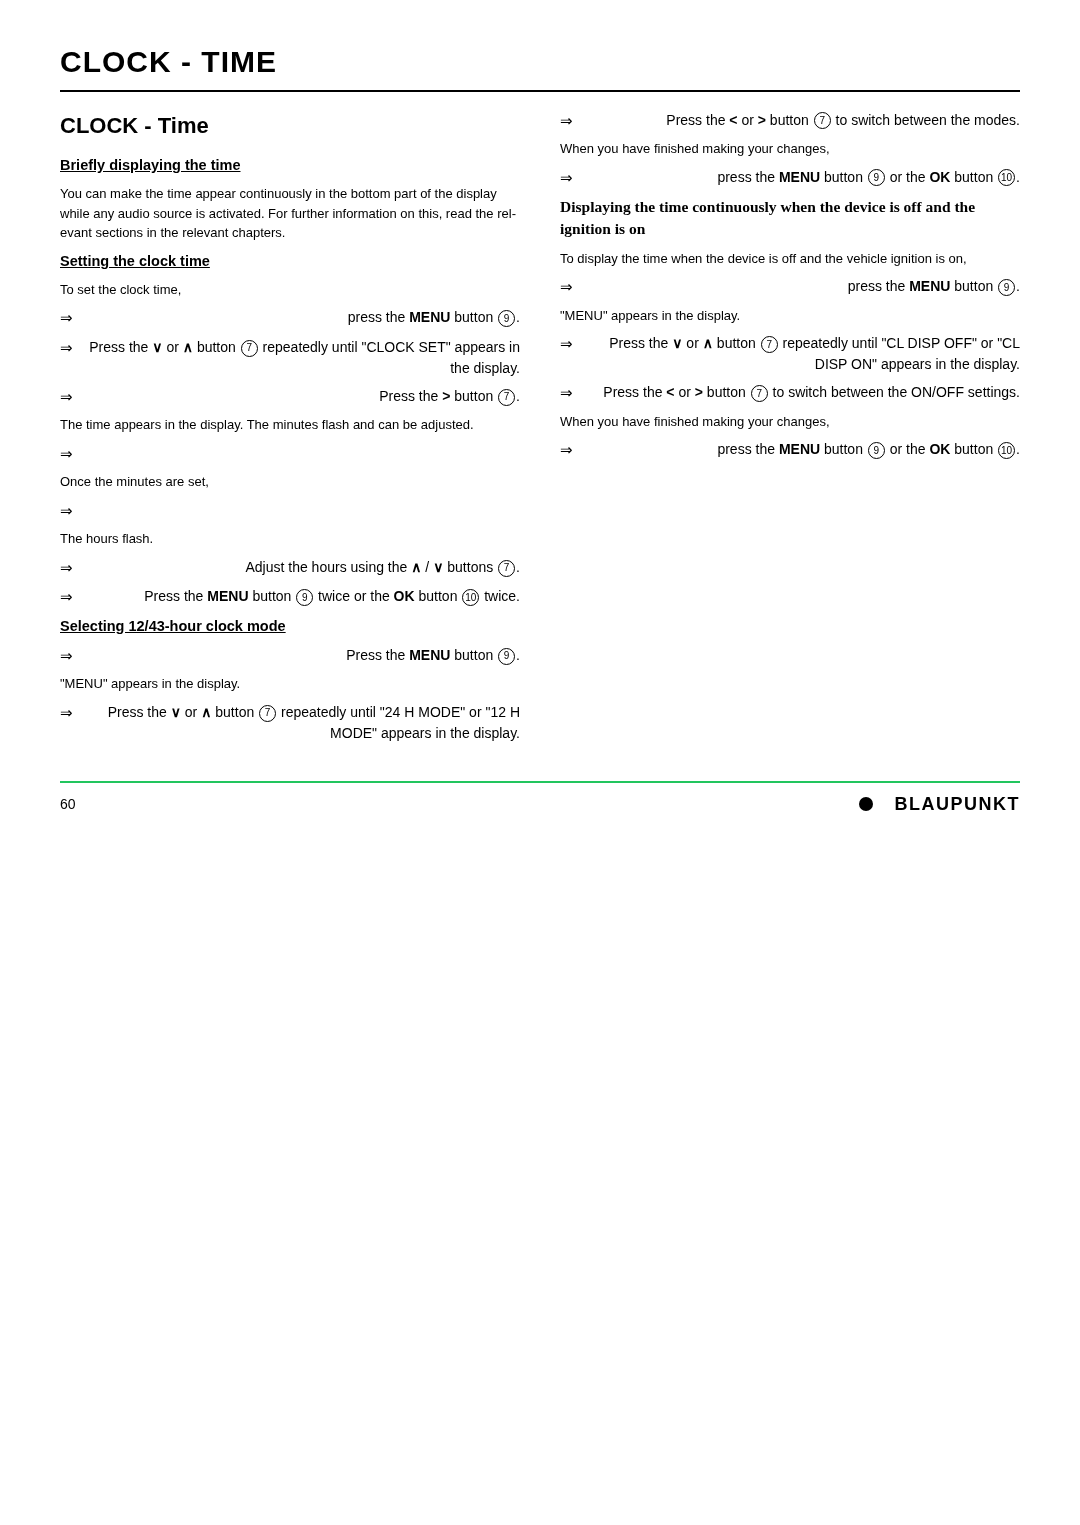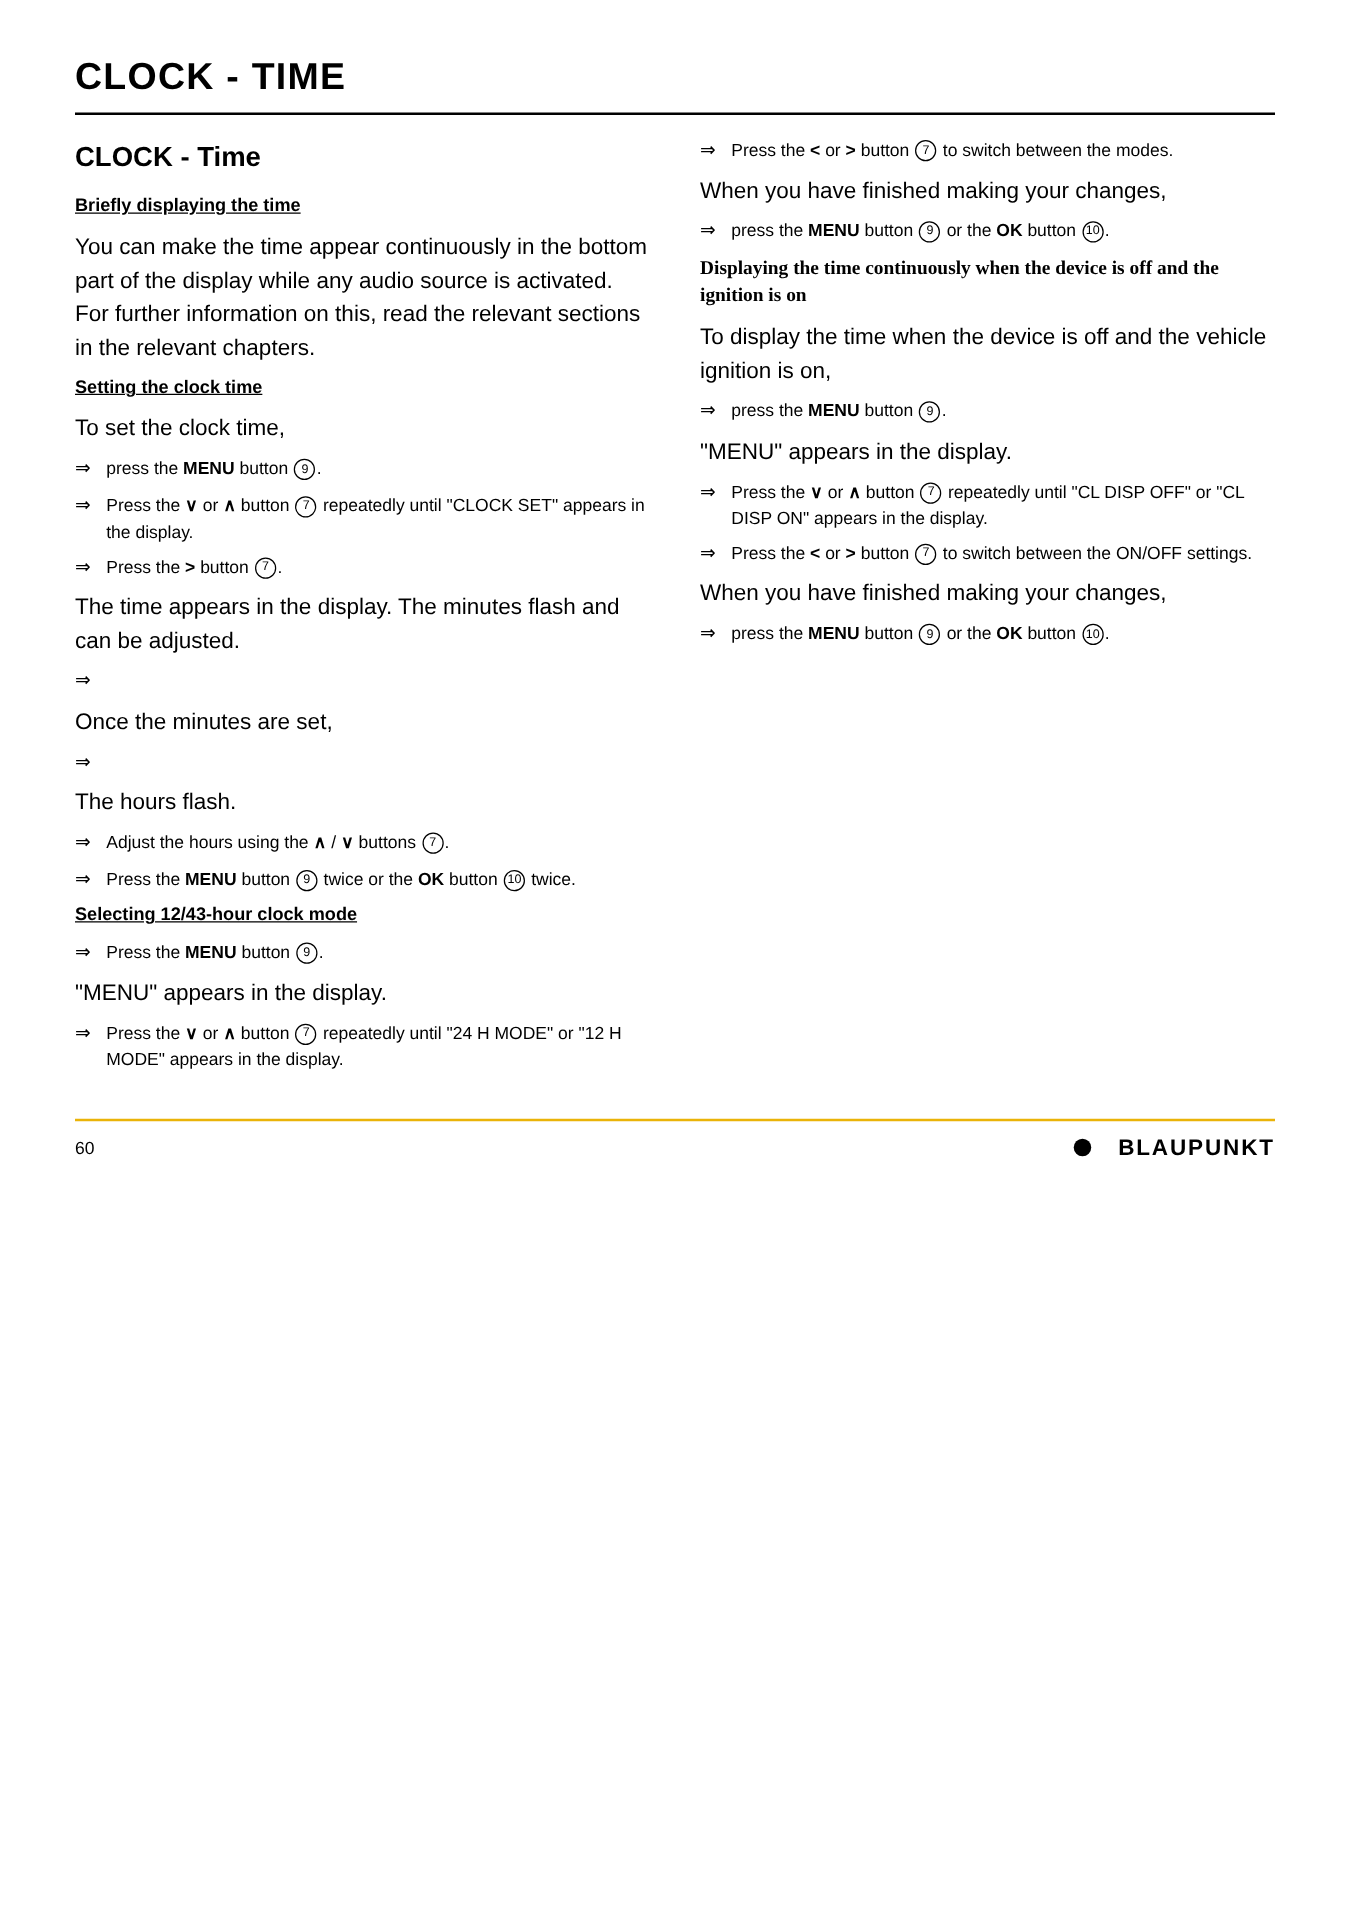--- a/index.html
+++ b/index.html
@@ -48,21 +48,21 @@
       margin-bottom: 8px;
       color: #000;
     }
 
     .subsection-title.first {
       margin-top: 0;
     }
 
     p {
       margin-bottom: 8px;
-      font-size: 18px;
+      font-size: 13px;
       line-height: 1.5;
     }
 
     .bullet-item {
       display: flex;
       align-items: flex-start;
       margin-bottom: 7px;
       font-size: 14px;
       line-height: 1.5;
     }
@@ -70,20 +70,21 @@
     .bullet-arrow {
       min-width: 20px;
       font-size: 15px;
       margin-right: 5px;
       margin-top: 0px;
       color: #000;
     }
 
     .bullet-text {
       flex: 1;
+      text-align: right;
     }
 
     .circled {
       display: inline-flex;
       align-items: center;
       justify-content: center;
       width: 17px;
       height: 17px;
       border: 1.5px solid #000;
       border-radius: 50%;
@@ -95,21 +96,21 @@
     }
 
     .bold { font-weight: bold; }
 
     .page-footer {
       display: flex;
       align-items: center;
       justify-content: space-between;
       margin-top: 30px;
       padding-top: 8px;
-      border-top: 2px solid #eab308;
+      border-top: 2px solid #22c55e;
     }
 
     .page-number {
       font-size: 14px;
       font-weight: normal;
     }
 
     .brand-logo {
       display: flex;
       align-items: center;

